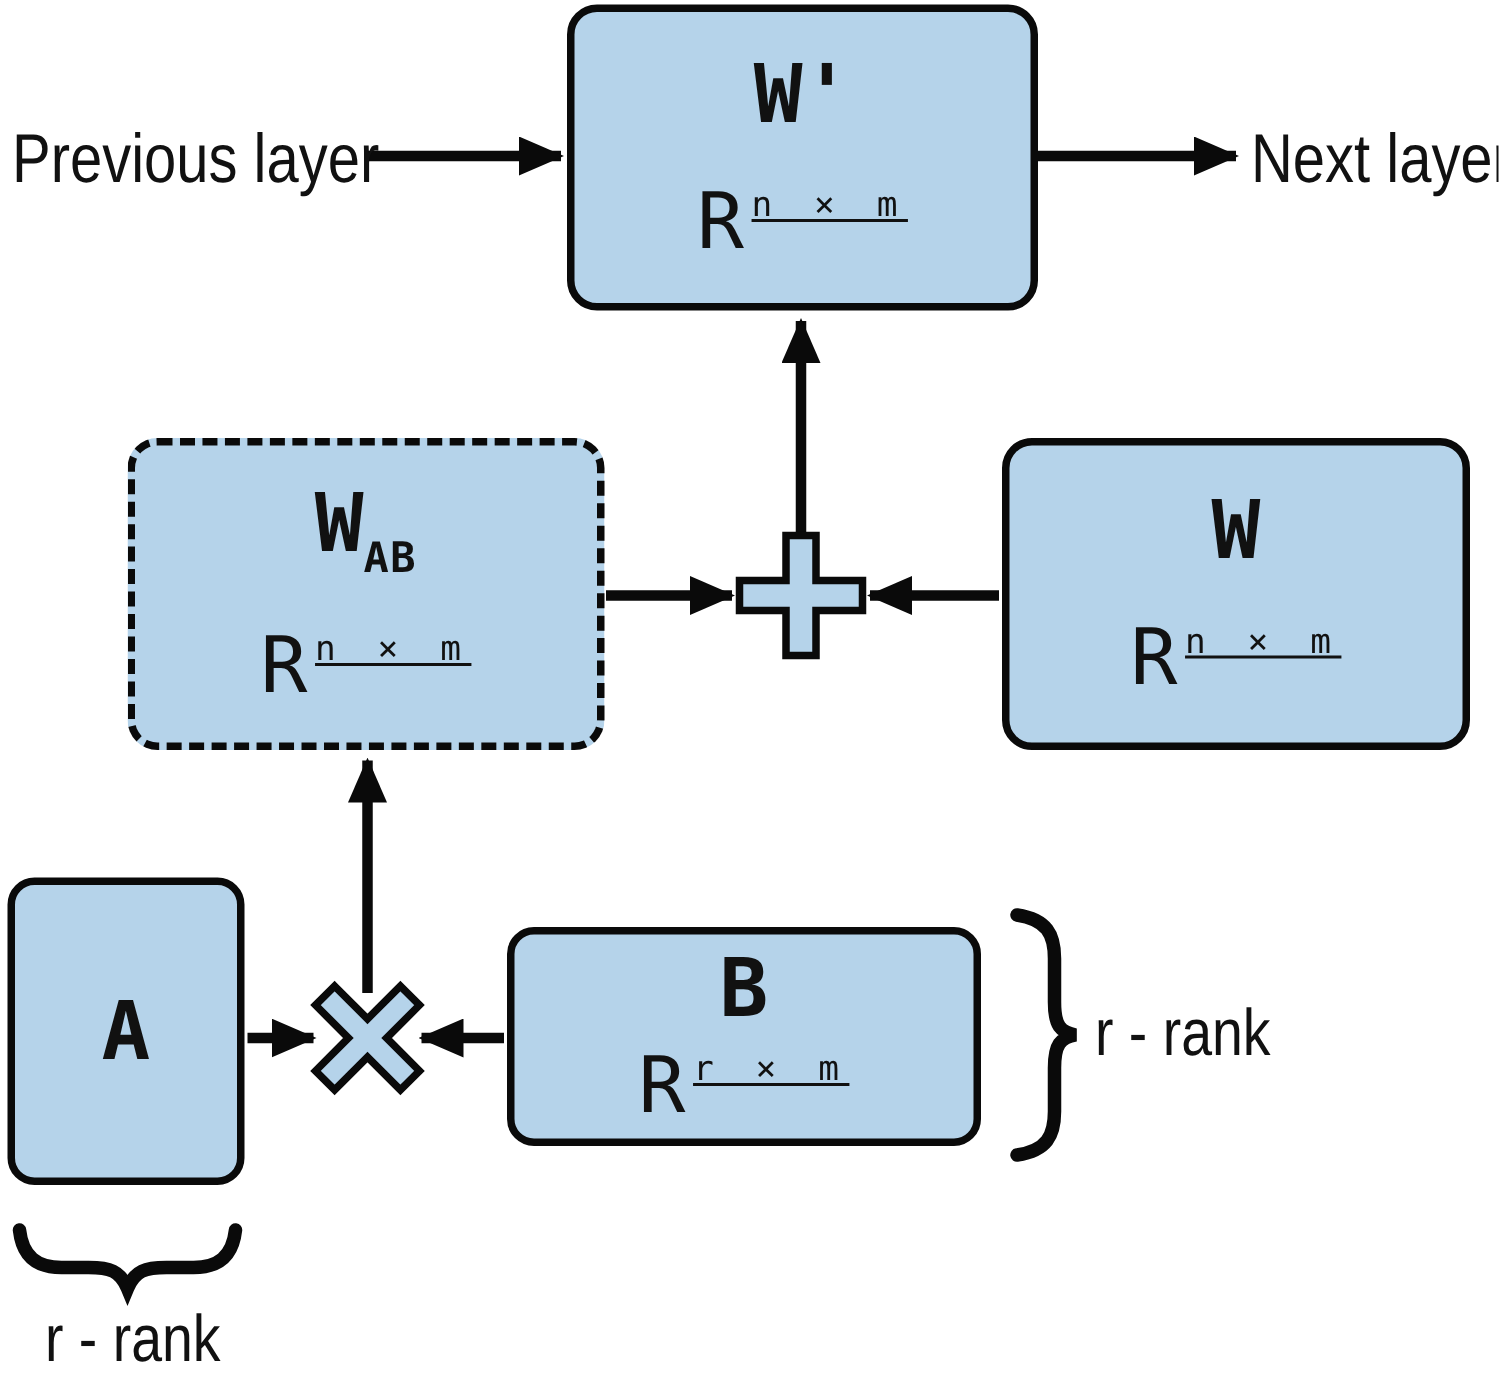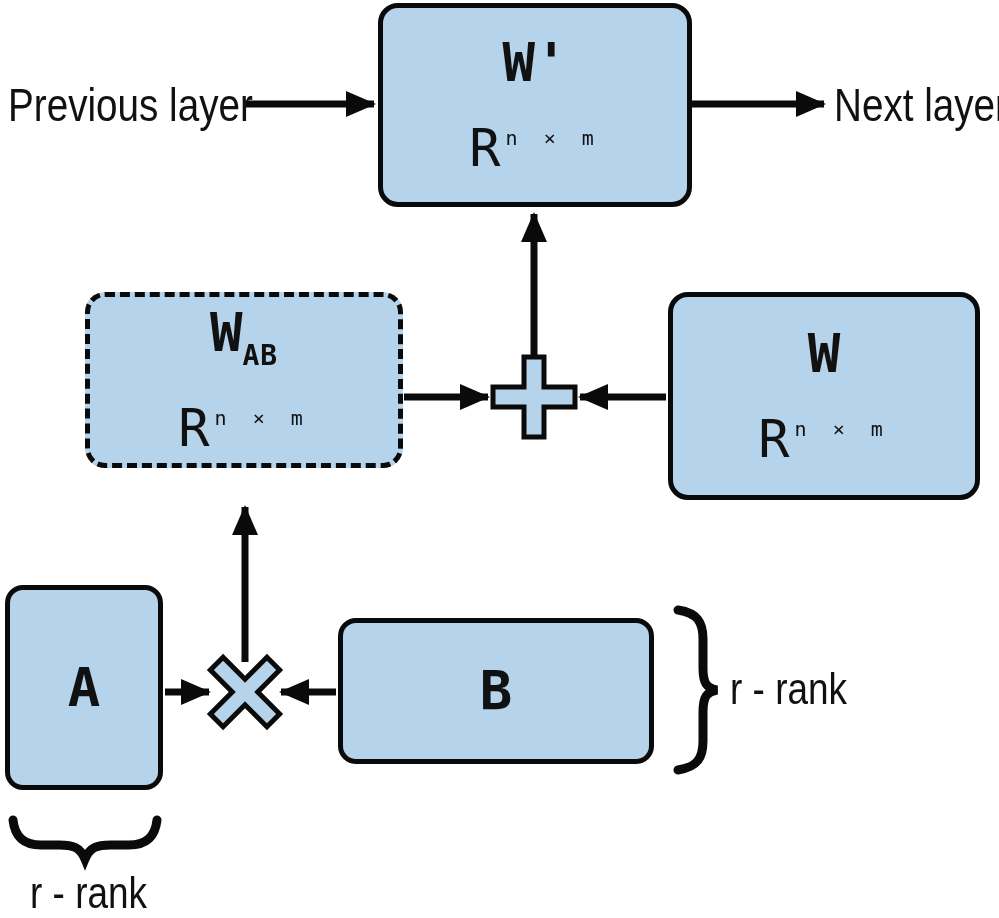--- a/index.html
+++ b/index.html
@@ -34,24 +34,24 @@
   .node--dashed { border-style:dashed; }
   .node-title {
     font-family:"DejaVu Sans Mono", monospace;
     font-weight:700; font-size:54px; line-height:1;
   }
   .node-title sub { font-size:28px; font-weight:700; vertical-align:-14px; letter-spacing:1px; }
   .node-dim {
     font-family:"DejaVu Sans Mono", monospace;
     font-weight:400; font-size:52px; line-height:1;
   }
-  .node-dim sup { font-size:20px; vertical-align:21px; letter-spacing:7px; margin-left:5px; }
+  .node-dim sup { font-size:23px; vertical-align:21px; letter-spacing:7px; margin-left:5px;text-decoration:underline; }
 
   .node--wprime { left:378px; top:3px;   width:314px; height:204px; gap:32px; }
-  .node--wab    { left:85px;  top:292px; width:318px; height:176px; gap:32px; }
+  .node--wab    { left:85px;  top:292px; width:318px; height:208px; gap:32px; }
   .node--w      { left:668px; top:292px; width:312px; height:208px; gap:32px; }
   .node--a      { left:5px;   top:585px; width:158px; height:205px; gap:22px; border-radius:18px; }
   .node--b      { left:338px; top:618px; width:316px; height:146px; gap:12px; border-radius:18px; }
 
   .flow-label, .rank-label {
     position:absolute; color:#111; white-space:nowrap; line-height:1;
     transform:scaleX(0.84); transform-origin:left center;
   }
   .flow-label { font-size:46px; }
   .rank-label { font-size:44px; }
@@ -118,20 +118,23 @@
   <div class="node node--a">
     <div class="node-title">
       <span>A</span>
     </div>
   </div>
 
   <div class="node node--b">
     <div class="node-title">
       <span>B</span>
     </div>
+    <div class="node-dim">
+      <span>R</span><sup>r × m</sup>
+    </div>
   </div>
 
   <div class="flow-label label--prev">Previous layer</div>
   <div class="flow-label label--next">Next layer</div>
 
   <div class="rank-label label--rank-right">r - rank</div>
   <div class="rank-label label--rank-bottom">r - rank</div>
 
 </div>
 

